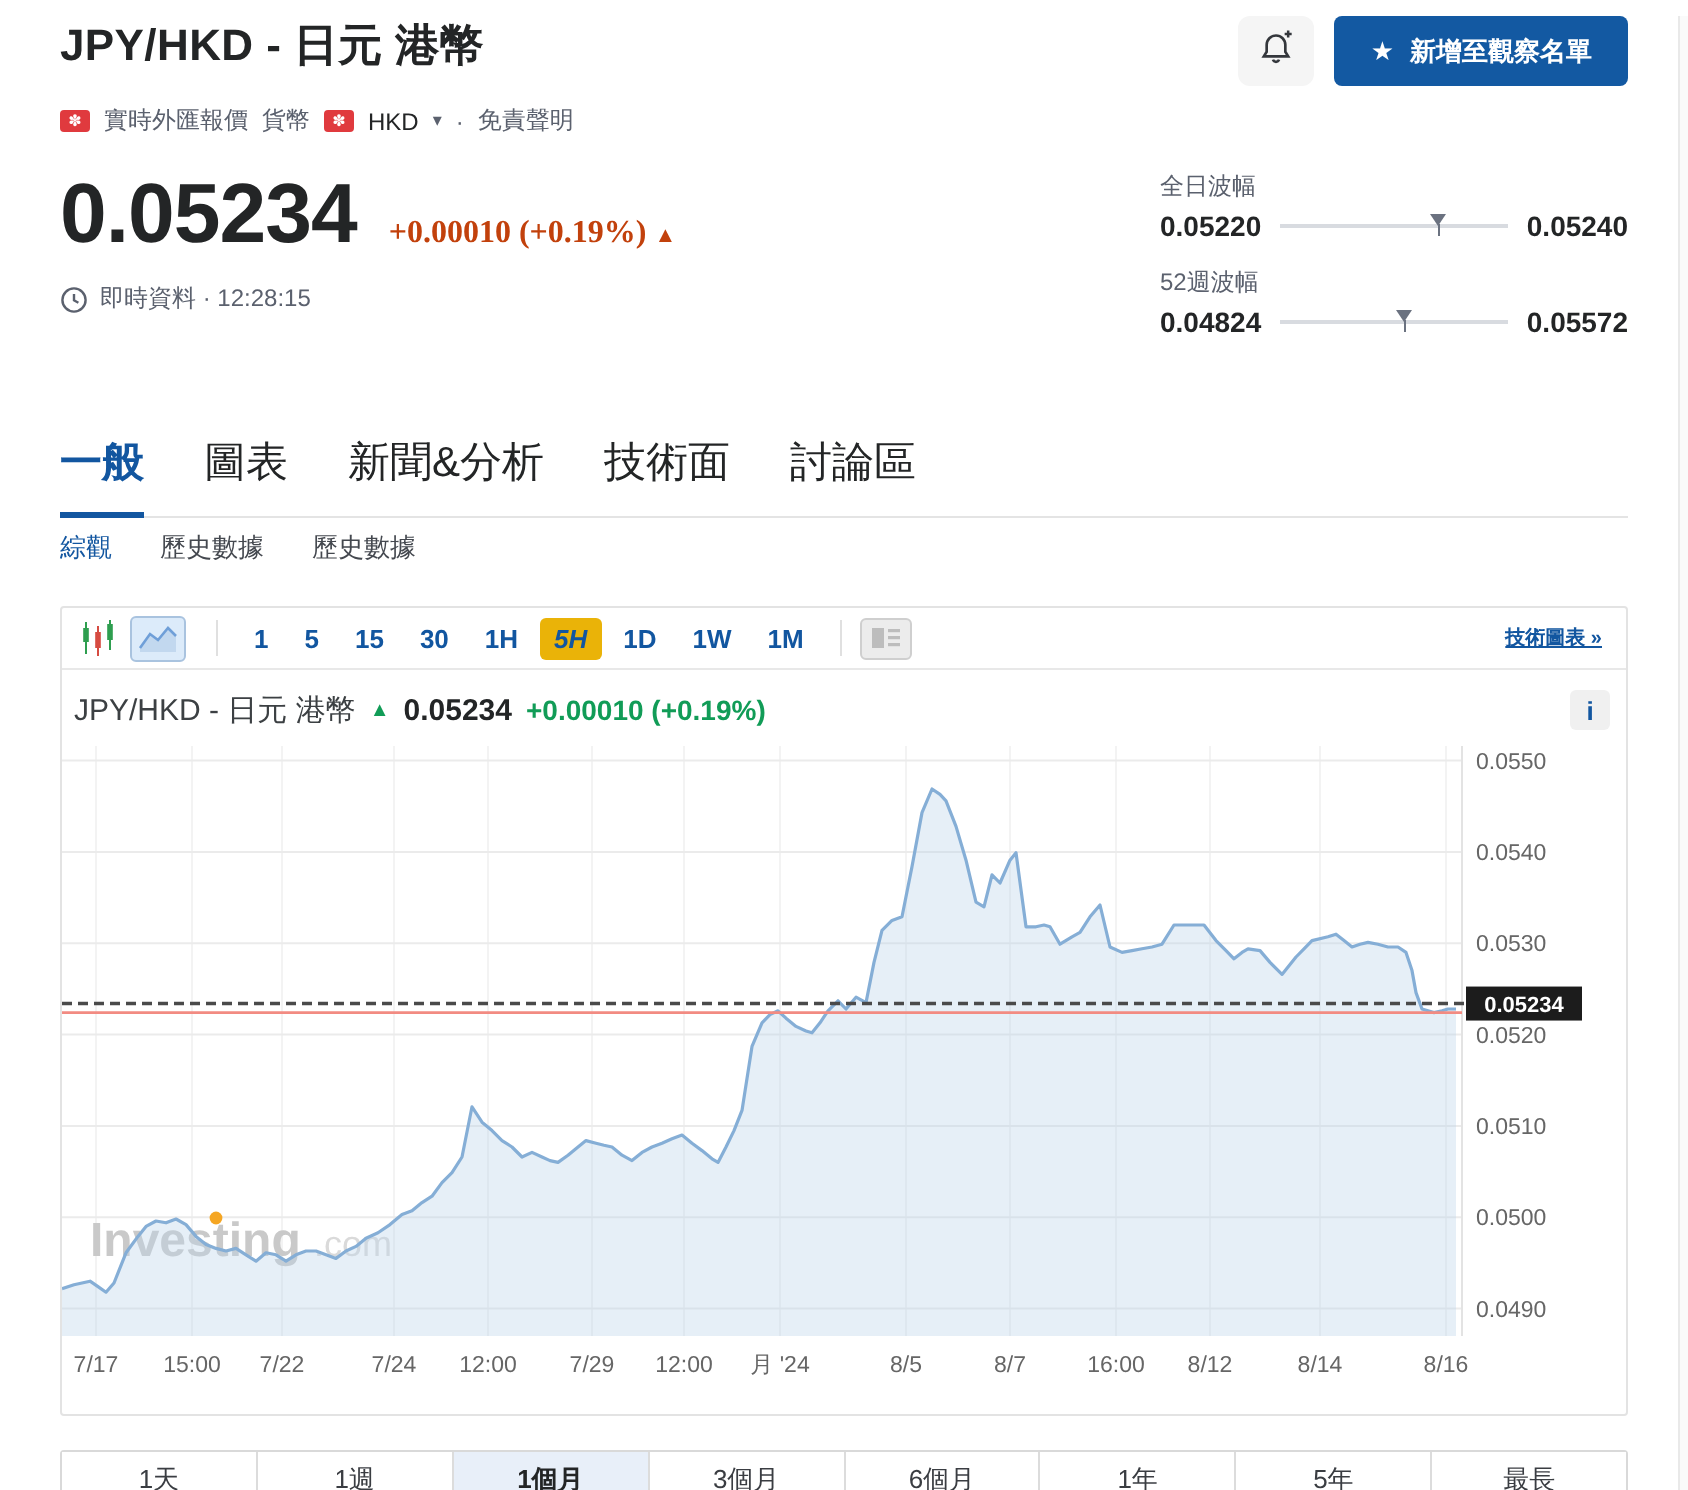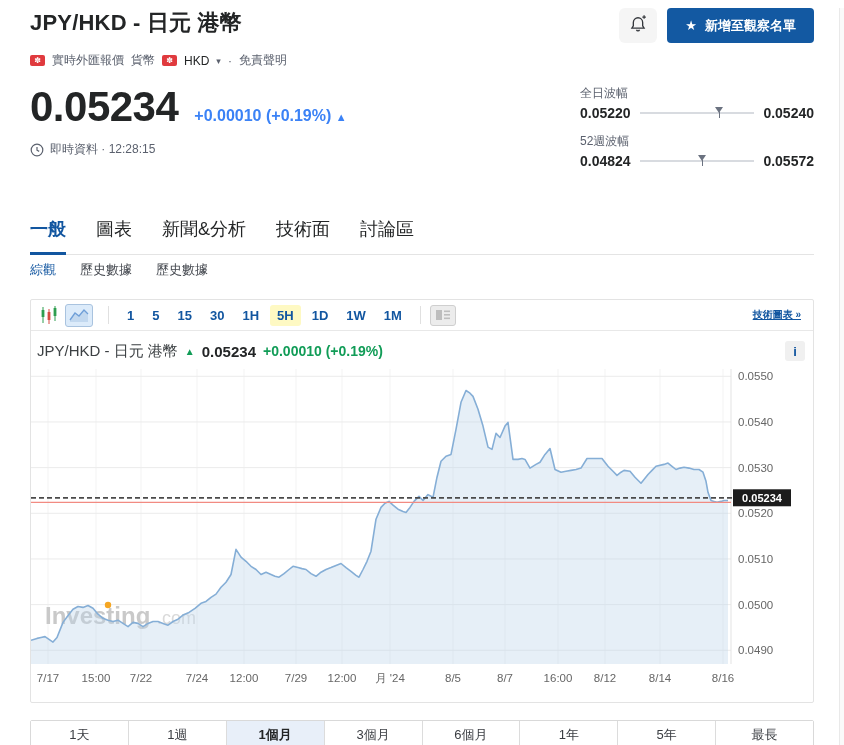--- a/index.html
+++ b/index.html
@@ -18,50 +18,50 @@
 
   .breadcrumb { display:flex; align-items:center; gap:7px; margin-top:9px; font-size:12px; color:#5b616e; }
   .flag { width:15px; height:11px; background:#e03a3e; border-radius:2px; color:#fff; font-size:8px; line-height:11px; text-align:center; display:inline-block; }
   .bc-currency { color:#232526; }
   .caret { font-size:9px; color:#5b616e; }
 
   
   .quote-section { display:flex; margin-top:14px; }
   .price-row { display:flex; align-items:baseline; gap:16px; }
   .big-price { font-size:42px; font-weight:700; letter-spacing:-.5px; }
-  .change { font-size:16px; font-weight:700; color:#3b82f6; }
+  .change { font-size:16px; font-weight:700; color:#c2410c;font-family:Liberation Serif, serif; }
   .change .up { font-size:11px; }
   .realtime { display:flex; align-items:center; gap:6px; margin-top:10px; font-size:12px; color:#5b616e; }
 
   .ranges { margin-left:auto; width:234px; padding-top:2px; }
   .range-block { margin-bottom:12px; }
   .range-label { font-size:12px; color:#5b616e; margin-bottom:3px; }
   .range-row { display:flex; align-items:center; gap:9px; }
   .range-val { font-size:14px; font-weight:700; color:#232526; }
   .slider { position:relative; flex:1; height:12px; }
   .slider .track { position:absolute; left:0; right:0; top:5px; height:2px; background:#d8dbe0; }
   .slider .marker { position:absolute; top:0; width:0; height:0; border-left:4px solid transparent; border-right:4px solid transparent; border-top:6px solid #6b7280; }
   .slider .stem { position:absolute; top:5px; width:1px; height:6px; background:#6b7280; }
 
   
   .tabs { display:flex; gap:30px; margin-top:36px; border-bottom:1px solid #e4e4e4; }
-  .tab { font-size:18px; padding-bottom:11px; color:#232526; cursor:pointer; position:relative; }
+  .tab { font-size:21px; padding-bottom:11px; color:#232526; cursor:pointer; position:relative; }
   .tab.active { color:#1256a0; font-weight:700; border-bottom:3px solid #1256a0; margin-bottom:-1px; }
   .subtabs { display:flex; gap:24px; margin-top:6px; }
   .subtab { font-size:13px; color:#44484f; cursor:pointer; }
   .subtab.active { color:#1256a0; }
 
   
   .chart-widget { margin-top:20px; border:1px solid #e3e3e3; border-radius:2px; }
   .chart-toolbar { display:flex; align-items:center; padding:4px 8px; border-bottom:1px solid #e8e8e8; height:31px; }
   .tool-icon { display:flex; align-items:center; justify-content:center; cursor:pointer; margin-right:6px; }
   .line-icon-box { width:28px; height:23px; border:1px solid #a9c3df; background:#dcebfa; border-radius:3px; display:flex; align-items:center; justify-content:center; }
   .tb-divider { width:1px; height:18px; background:#e0e0e0; margin:0 9px; }
   .tf-btn { font-size:13px; font-weight:700; color:#1256a0; background:none; border:none; padding:3px 7px; margin:0 2px; border-radius:3px; cursor:pointer; font-family:inherit; }
-  .tf-btn.active { background:#fef9c3; color:#1256a0; }
+  .tf-btn.active { background:#eab308; color:#1256a0;font-style:italic; }
   .news-icon-box { width:26px; height:21px; border:1px solid #cfcfcf; background:#ececec; border-radius:3px; display:flex; align-items:center; justify-content:center; }
   .tech-link { margin-left:auto; font-size:10px; font-weight:700; color:#1256a0; cursor:pointer; padding-right:4px;text-decoration:underline; }
 
   .chart-title-row { display:flex; align-items:center; gap:7px; padding:10px 8px 6px 6px; }
   .ct-name { font-size:15px; color:#3c4043; }
   .ct-arrow { color:#119c57; font-size:10px; }
   .ct-price { font-size:15px; font-weight:700; color:#232526; }
   .ct-change { font-size:14px; font-weight:700; color:#119c57; }
   .info-icon { margin-left:auto; width:20px; height:20px; background:#f0f0f0; border-radius:3px; color:#1256a0; font-weight:700; font-size:13px; display:flex; align-items:center; justify-content:center; cursor:pointer; }
 

